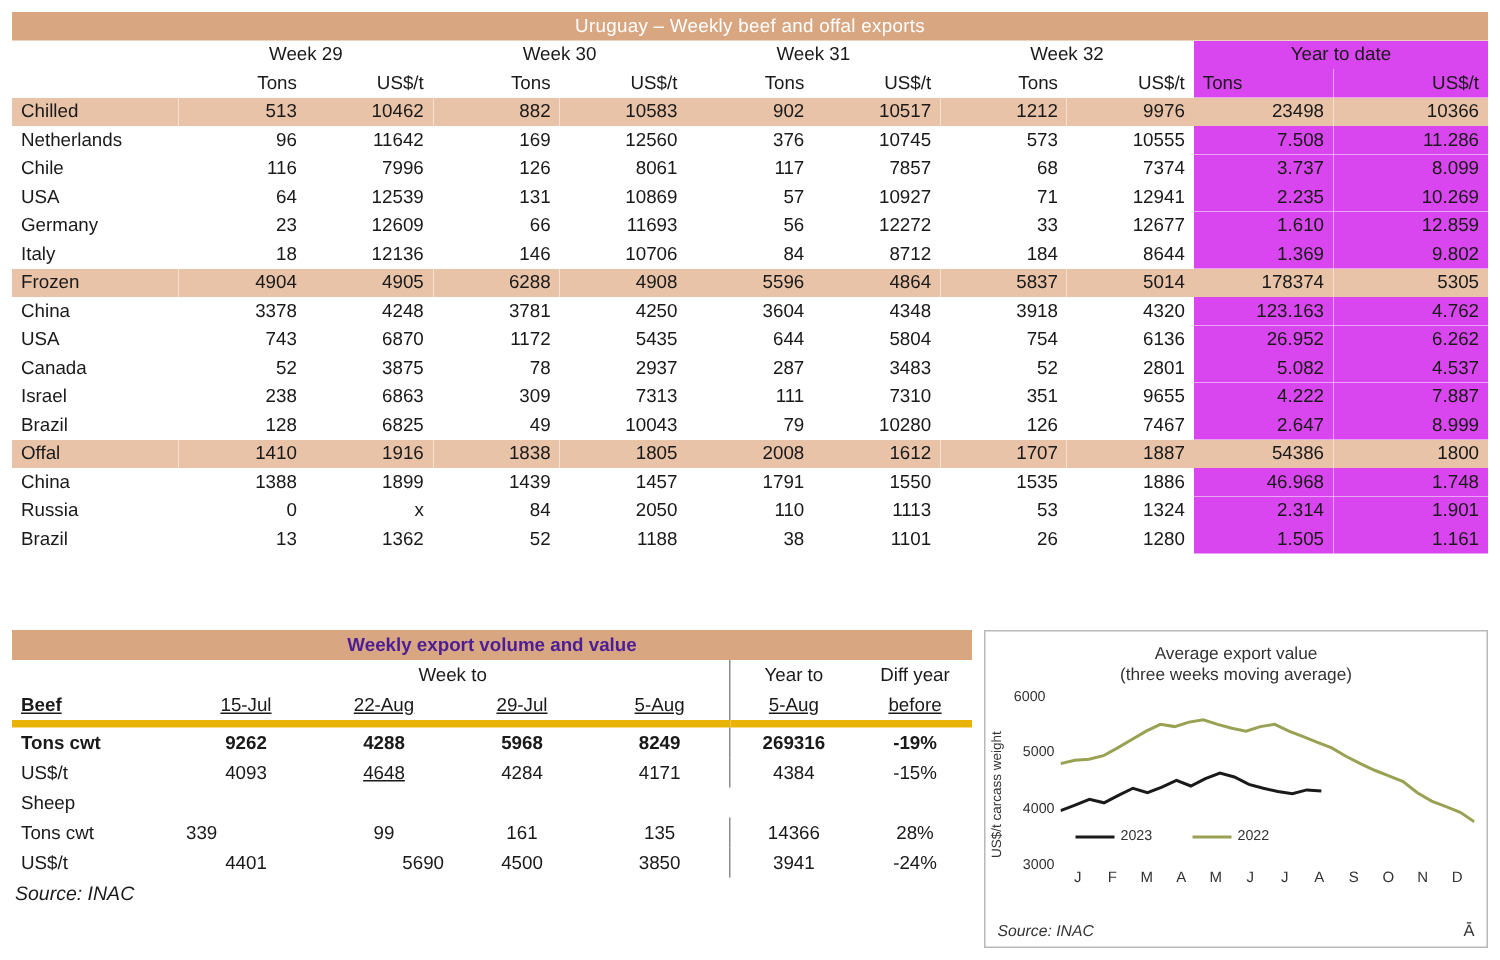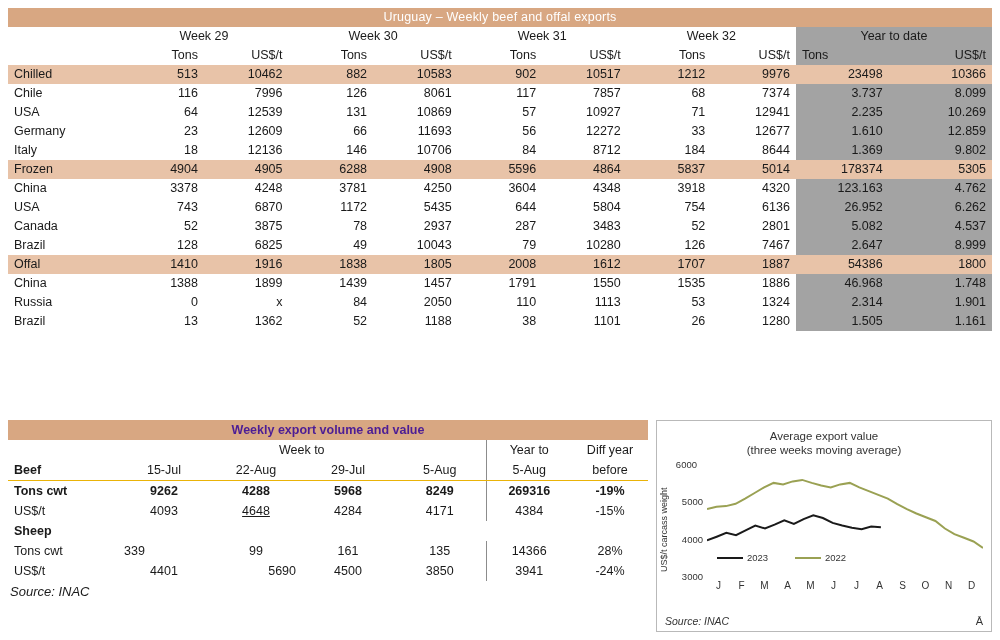--- a/index.html
+++ b/index.html
@@ -72,21 +72,21 @@
     text-align: right;
     font-size: 12.5px;
   }
   .unit-row td.unit-left { text-align: left; }
 
   .group-row td {
     background: #e8c3a8;
     font-weight: bold;
   }
   .ytd-col {
-    background: #a3a3a3;
+    background: #d946ef;
   }
   .group-row .ytd-col {
     background: #e8c3a8;
   }
 
   
   .vsep-l { border-left: 1px solid #8c8c8c; }
   .hline-bot td { border-bottom: 1px solid #8c8c8c; }
 
   
@@ -114,21 +114,21 @@
     color: #4c1d95;
     font-weight: bold;
     text-align: center;
     font-size: 13px;
     height: 22px;
     line-height: 22px;
   }
   .bl-sub td { text-align: center; }
   .bl-bold td { font-weight: bold; }
   .bl-sep-l { border-left: 1px solid #8c8c8c; }
-  .bl-line-bot td { border-bottom: 1px solid #eab308; }
+  .bl-line-bot td { border-bottom: 5px solid #eab308; text-decoration: underline; }
   .source {
     font-style: italic;
     font-size: 13px;
     padding-top: 3px;
     padding-left: 2px;
   }
 
   
   .chart-panel {
     position: absolute;
@@ -287,20 +287,33 @@
             <td class="num vsep-l">882</td>
             <td class="num">10583</td>
             <td class="num vsep-l">902</td>
             <td class="num">10517</td>
             <td class="num vsep-l">1212</td>
             <td class="num">9976</td>
             <td class="num ytd-col">23498</td>
             <td class="num ytd-col">10366</td>
           </tr>
           <tr>
+            <td class="lbl">Netherlands</td>
+            <td class="num vsep-l">96</td>
+            <td class="num">11642</td>
+            <td class="num vsep-l">169</td>
+            <td class="num">12560</td>
+            <td class="num vsep-l">376</td>
+            <td class="num">10745</td>
+            <td class="num vsep-l">573</td>
+            <td class="num">10555</td>
+            <td class="num ytd-col">7.508</td>
+            <td class="num ytd-col">11.286</td>
+          </tr>
+          <tr>
             <td class="lbl">Chile</td>
             <td class="num vsep-l">116</td>
             <td class="num">7996</td>
             <td class="num vsep-l">126</td>
             <td class="num">8061</td>
             <td class="num vsep-l">117</td>
             <td class="num">7857</td>
             <td class="num vsep-l">68</td>
             <td class="num">7374</td>
             <td class="num ytd-col">3.737</td>
@@ -389,20 +402,33 @@
             <td class="num vsep-l">52</td>
             <td class="num">3875</td>
             <td class="num vsep-l">78</td>
             <td class="num">2937</td>
             <td class="num vsep-l">287</td>
             <td class="num">3483</td>
             <td class="num vsep-l">52</td>
             <td class="num">2801</td>
             <td class="num ytd-col">5.082</td>
             <td class="num ytd-col">4.537</td>
+          </tr>
+          <tr>
+            <td class="lbl">Israel</td>
+            <td class="num vsep-l">238</td>
+            <td class="num">6863</td>
+            <td class="num vsep-l">309</td>
+            <td class="num">7313</td>
+            <td class="num vsep-l">111</td>
+            <td class="num">7310</td>
+            <td class="num vsep-l">351</td>
+            <td class="num">9655</td>
+            <td class="num ytd-col">4.222</td>
+            <td class="num ytd-col">7.887</td>
           </tr>
           <tr>
             <td class="lbl">Brazil</td>
             <td class="num vsep-l">128</td>
             <td class="num">6825</td>
             <td class="num vsep-l">49</td>
             <td class="num">10043</td>
             <td class="num vsep-l">79</td>
             <td class="num">10280</td>
             <td class="num vsep-l">126</td>
@@ -509,21 +535,21 @@
           <tr>
             <td style="text-align: left;">US$/t</td>
             <td style="text-align: center;">4093</td>
             <td style="text-align: center; text-decoration: underline;">4648</td>
             <td style="text-align: center;">4284</td>
             <td style="text-align: center;">4171</td>
             <td class="bl-sep-l" style="text-align: center;">4384</td>
             <td style="text-align: center;">-15%</td>
           </tr>
           <tr>
-            <td colspan="7" style="font-weight: bold; text-align: left;">Sheep</td>
+            <td colspan="7" style="font-weight: normal; text-align: left;">Sheep</td>
           </tr>
           <tr>
             <td style="text-align: left;">Tons cwt</td>
             <td style="text-align: left;">339</td>
             <td style="text-align: center;">99</td>
             <td style="text-align: center;">161</td>
             <td style="text-align: center;">135</td>
             <td class="bl-sep-l" style="text-align: center;">14366</td>
             <td style="text-align: center;">28%</td>
           </tr>

